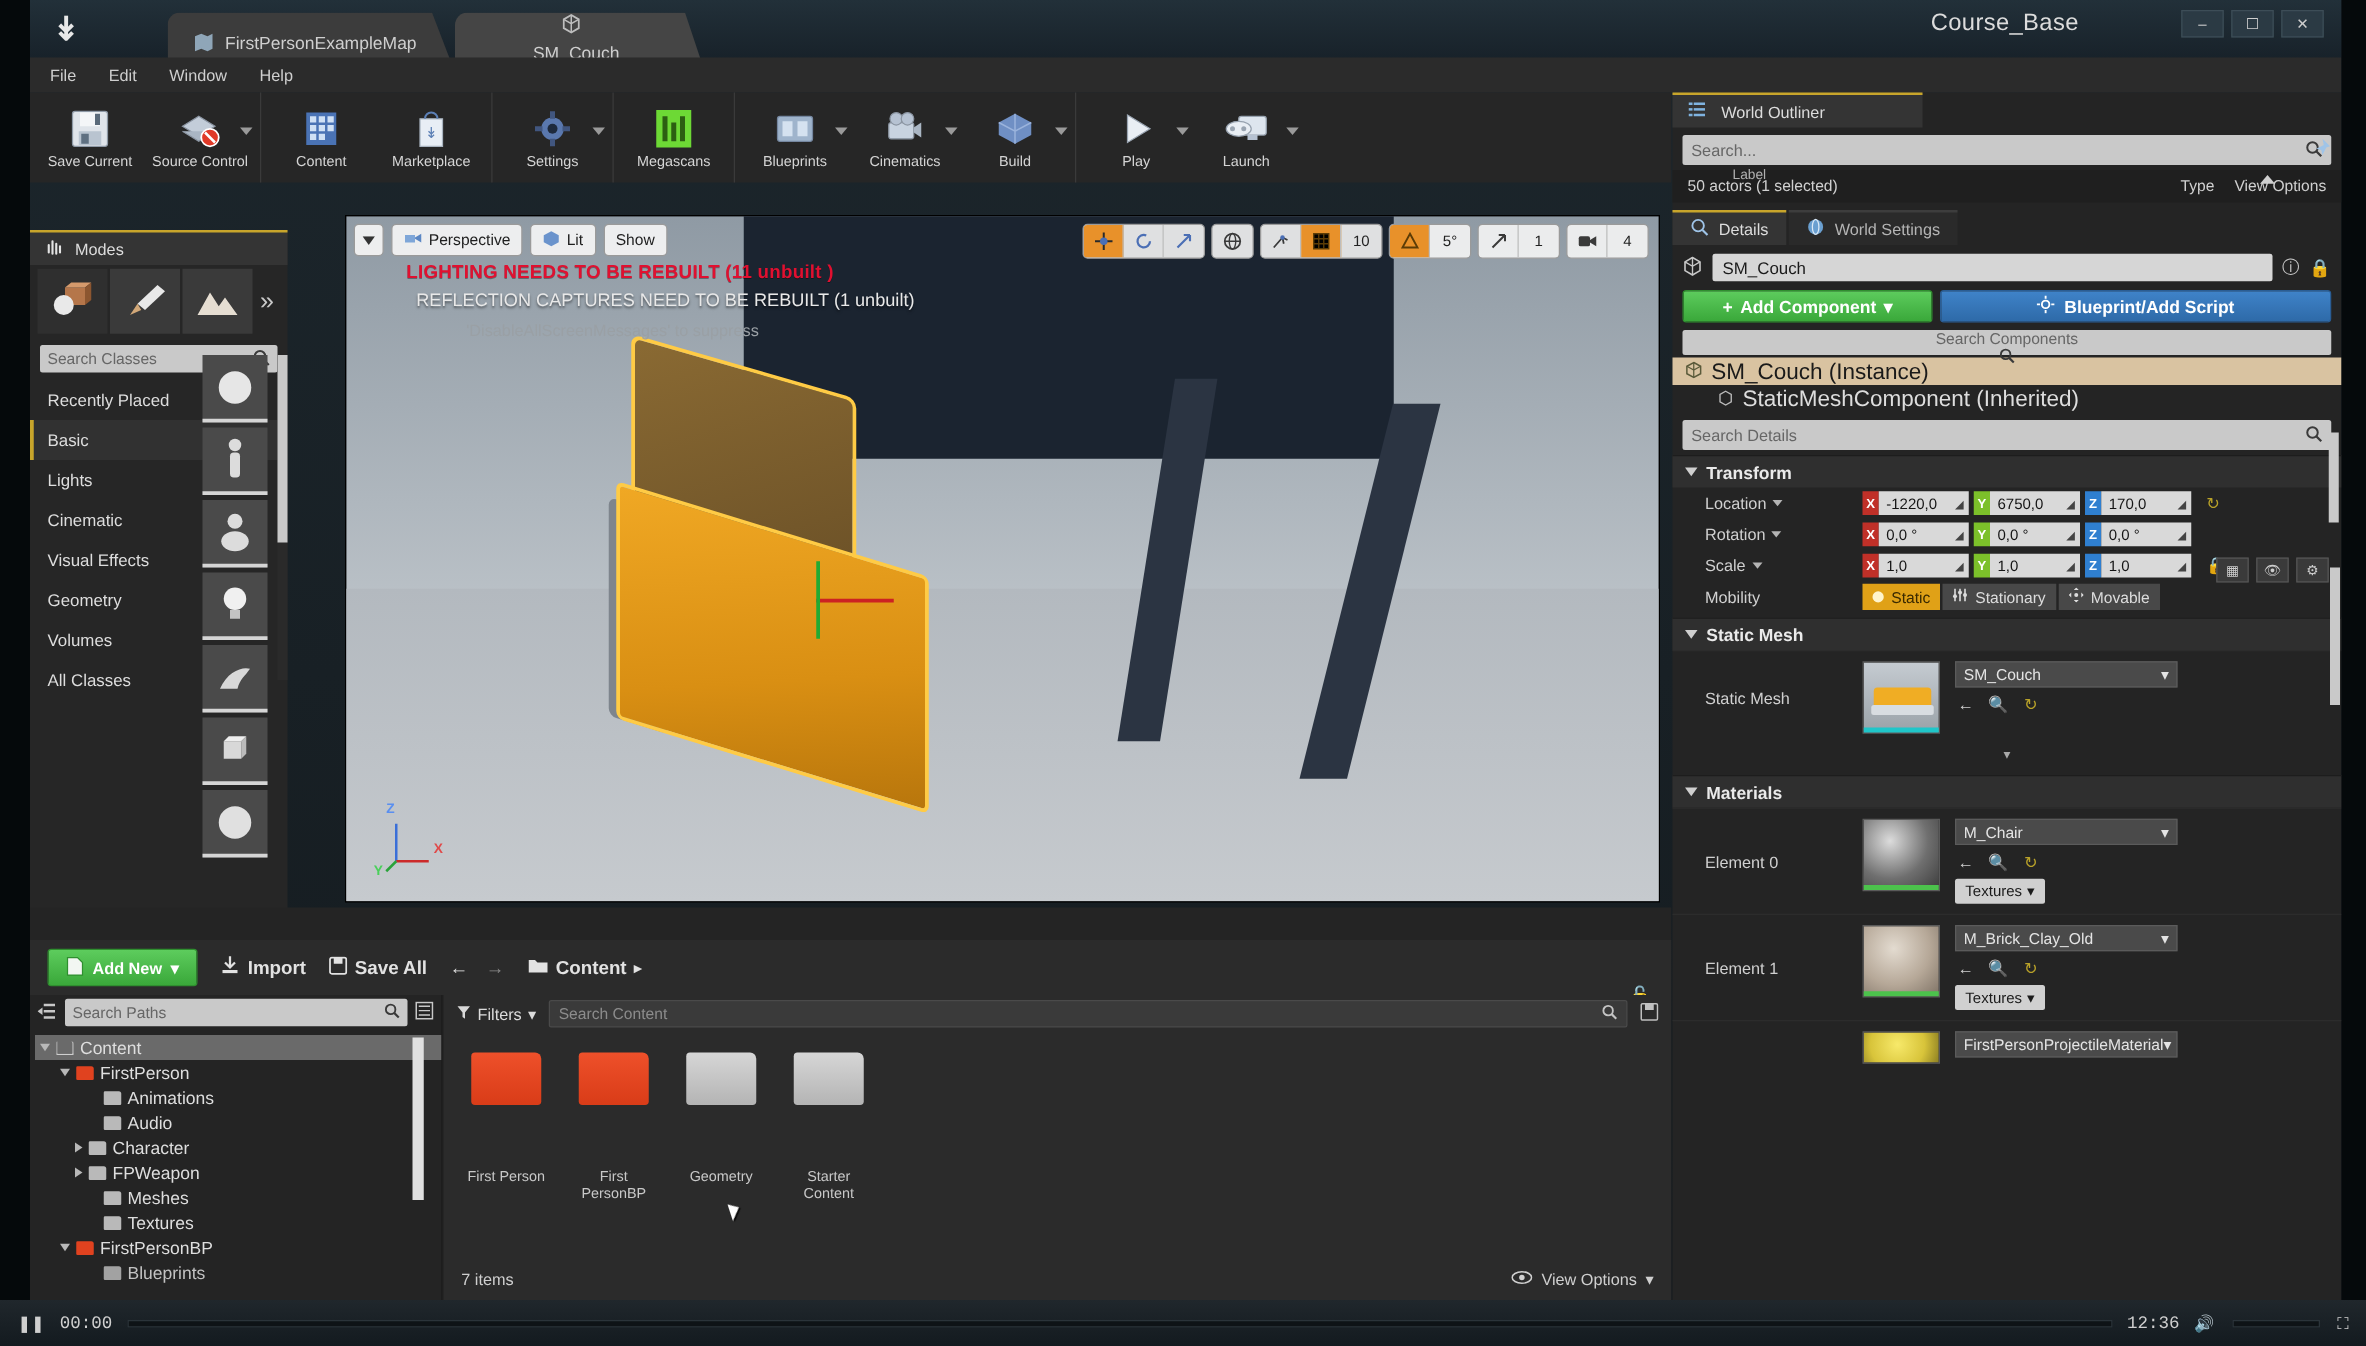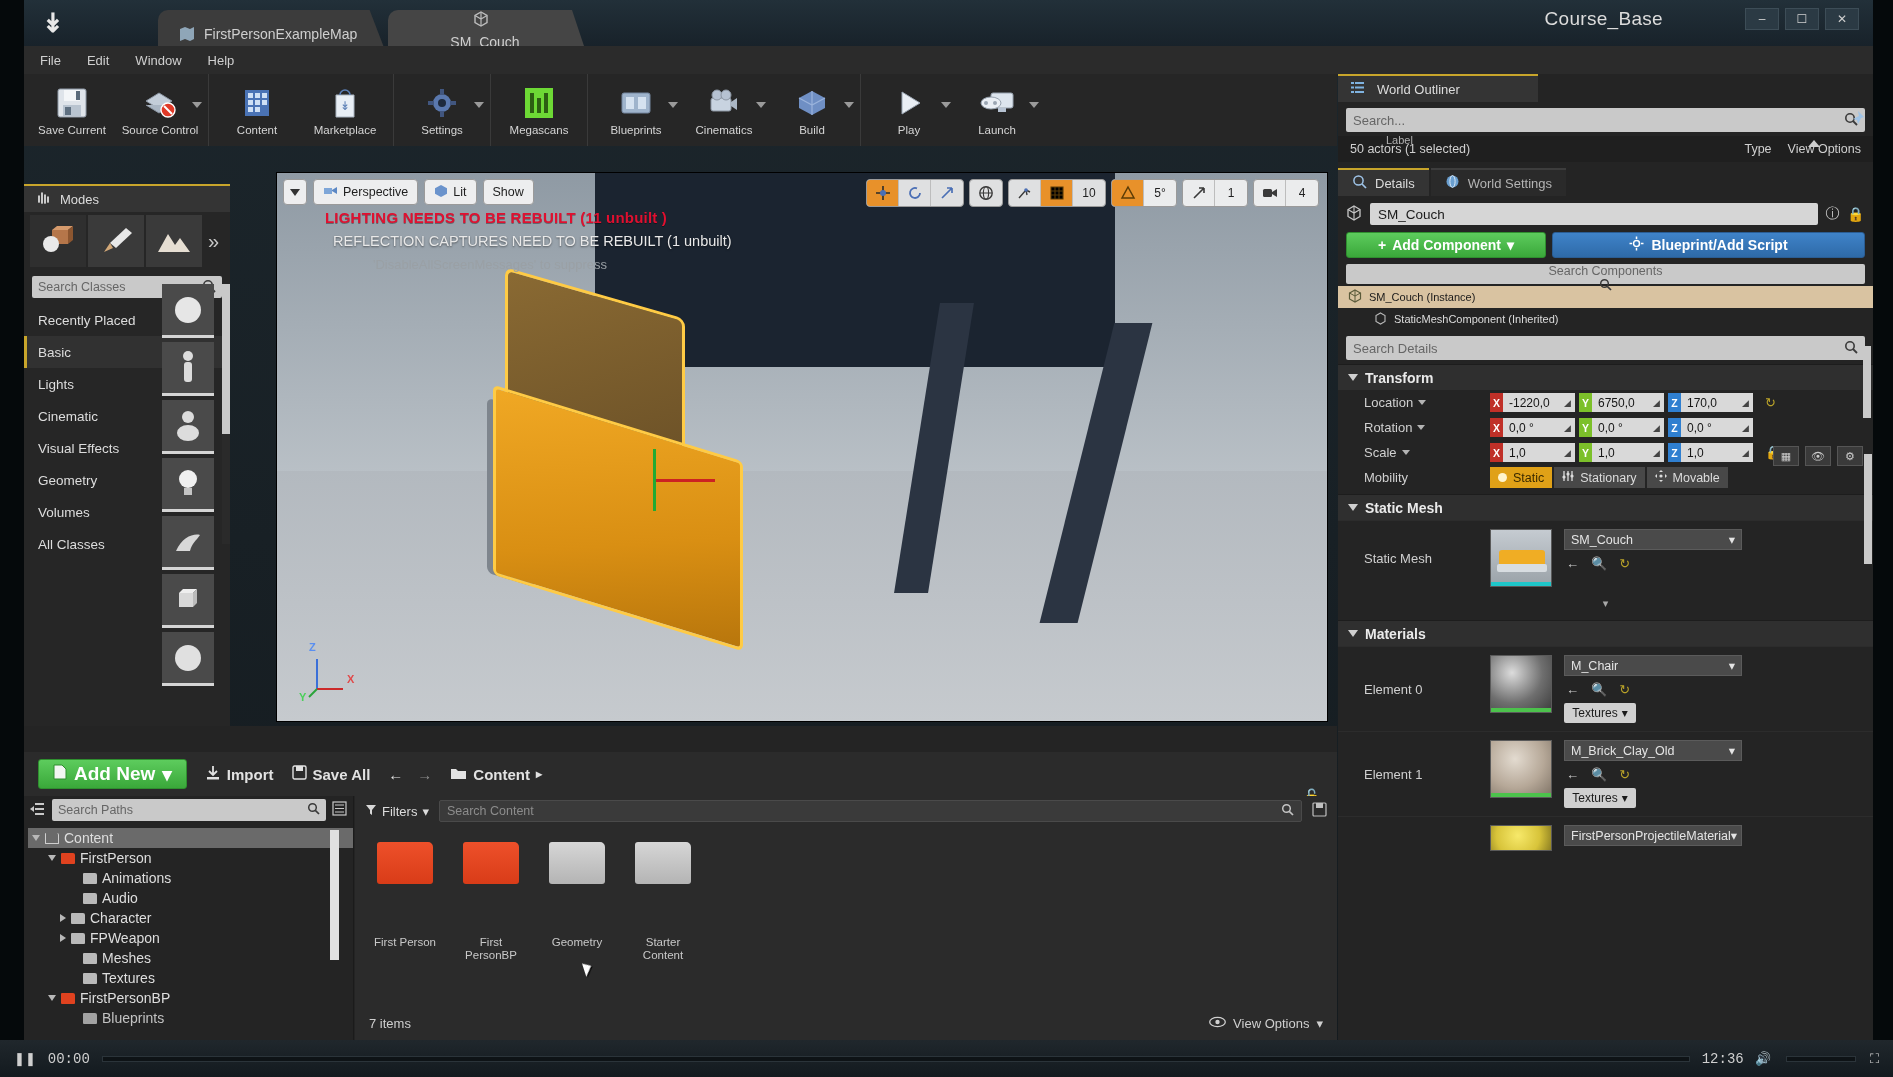--- a/index.html
+++ b/index.html
@@ -14,21 +14,21 @@
   .win-left-edge { position:absolute; left:0; top:0; width:24px; height:1040px; background:#05090b; }
   .win-right-edge { position:absolute; right:0; top:0; width:20px; height:1040px; background:#05090b; }
 
   
   .titlebar { position:absolute; left:24px; top:0; right:20px; height:46px;
               background:linear-gradient(180deg,#223039 0%,#18222a 100%); }
   .ue-logo { position:absolute; left:12px; top:6px; width:34px; height:34px;
              display:flex; align-items:center; justify-content:center;
              color:#e8e8e8; font-size:26px; font-weight:bold; font-family:"Liberation Serif",serif; }
   .tab { position:absolute; top:10px; height:48px; border-radius:10px 14px 0 0;
-         display:flex; align-items:center; padding:0 26px 0 20px; font-size:14px; color:#cfcfcf;margin-left:24px; }
+         display:flex; align-items:center; padding:0 26px 0 20px; font-size:14px; color:#cfcfcf; }
   .tab.map   { left:110px; width:230px; background:#3c3c3c;
                clip-path:polygon(0 0,92% 0,100% 100%,0 100%); }
   .tab.asset { left:340px; width:200px; background:#454545;
                clip-path:polygon(0 0,92% 0,100% 100%,0 100%); }
   .tab .ticon { width:18px;height:18px;margin-right:8px;display:inline-block; }
   .tab-underline { position:absolute; bottom:0; left:22px; width:22px; height:3px; background:#1fb8c0; }
 
   .proj-name { position:absolute; right:210px; top:8px; font-size:19px; color:#dcdcdc; letter-spacing:.3px; }
   .win-buttons { position:absolute; right:14px; top:8px; display:flex; gap:6px; }
   .win-btn { width:34px; height:22px; background:#2b3a44; border:1px solid #3d4d57; color:#cfcfcf;
@@ -113,21 +113,21 @@
   .axis-ind { position:absolute; left:26px; bottom:18px; width:60px; height:60px; font-size:11px; }
   .axis-ind .ax { position:absolute; font-weight:bold; }
 
   
   .cbrowser { position:absolute; left:24px; top:726px; width:1313px; height:314px; background:#242424; }
   .cb-tab { position:absolute; left:34px; top:0; height:26px; padding:0 16px; background:#343434;
             display:flex; align-items:center; gap:8px; font-size:13px; color:#7dd3fc; border-top:2px solid #c8a52b;margin-top:40px; }
   .cb-toolbar { position:absolute; left:0; top:26px; width:100%; height:44px; background:#2b2b2b;
                 display:flex; align-items:center; padding:0 14px; gap:18px; }
   .add-new { height:30px; padding:0 14px; background:linear-gradient(180deg,#5dcc5d,#3aa83a);
-             border:1px solid #2f8f2f; border-radius:3px; color:#fff; font-weight:bold; font-size:19px;
+             border:1px solid #2f8f2f; border-radius:3px; color:#fff; font-weight:bold; font-size:13px;
              display:flex; align-items:center; gap:7px; }
   .cb-tb-item { display:flex; align-items:center; gap:6px; font-size:15px; color:#e2e2e2; font-weight:bold; }
   .cb-lock { position:absolute; right:16px; top:36px; color:#b9b9b9; font-size:14px; }
   .cb-left { position:absolute; left:0; top:70px; width:330px; bottom:0; background:#242424;
              border-right:1px solid #1b1b1b; }
   .paths-row { height:28px; display:flex; align-items:center; gap:6px; padding:0 6px; }
   .paths-search { flex:1; height:22px; background:#c9c9c9; border-radius:2px; display:flex;
                   align-items:center; justify-content:space-between; padding:0 6px; color:#666; font-size:12.5px; }
   .tree { padding:4px 0 0 4px; font-size:14px; }
   .tnode { height:20px; display:flex; align-items:center; gap:5px; padding-left:6px; color:#dedede; }
@@ -185,21 +185,21 @@
   .ac-row { display:flex; gap:6px; padding:4px 8px; }
   .add-comp { flex:0 0 200px; height:26px; background:linear-gradient(180deg,#5dcc5d,#3aa83a);
               border:1px solid #2f8f2f; border-radius:3px; color:#fff; font-weight:bold; font-size:14px;
               display:flex; align-items:center; justify-content:center; gap:6px; }
   .bp-btn { flex:1; height:26px; background:linear-gradient(180deg,#3f83c9,#2e6aa8);
             border:1px solid #2a5d94; border-radius:3px; color:#fff; font-weight:bold; font-size:14px;
             display:flex; align-items:center; justify-content:center; gap:7px; }
 
   .comp-search { margin:2px 8px; height:20px; background:#c9c9c9; border-radius:2px; display:flex;
                  align-items:center; justify-content:space-between; padding:0 7px; color:#666; font-size:12.5px;flex-direction:column; }
-  .comp-row { height:22px; display:flex; align-items:center; gap:7px; padding-left:10px; font-size:11px; color:#ddd; }
+  .comp-row { height:22px; display:flex; align-items:center; gap:7px; padding-left:10px; font-size:18px; color:#ddd; }
   .comp-row.sel { background:#d9c3a1; color:#1a1a1a; }
   .comp-row.child { padding-left:36px; }
   .comp-scroll { position:absolute; right:2px; top:272px; width:8px; height:72px; background:#c9c9c9; }
 
   .det-search { margin:6px 8px 0 8px; height:24px; background:#c9c9c9; border-radius:2px; display:flex;
                 align-items:center; padding:0 7px; color:#666; font-size:13px;
                 justify-content:space-between; }
   .det-search-icons { display:flex; gap:6px; align-items:center; }
   .dsb { width:26px;height:20px;background:#3a3a3a;border:1px solid #555;display:flex;
          align-items:center;justify-content:center;color:#ccc;font-size:11px; }

